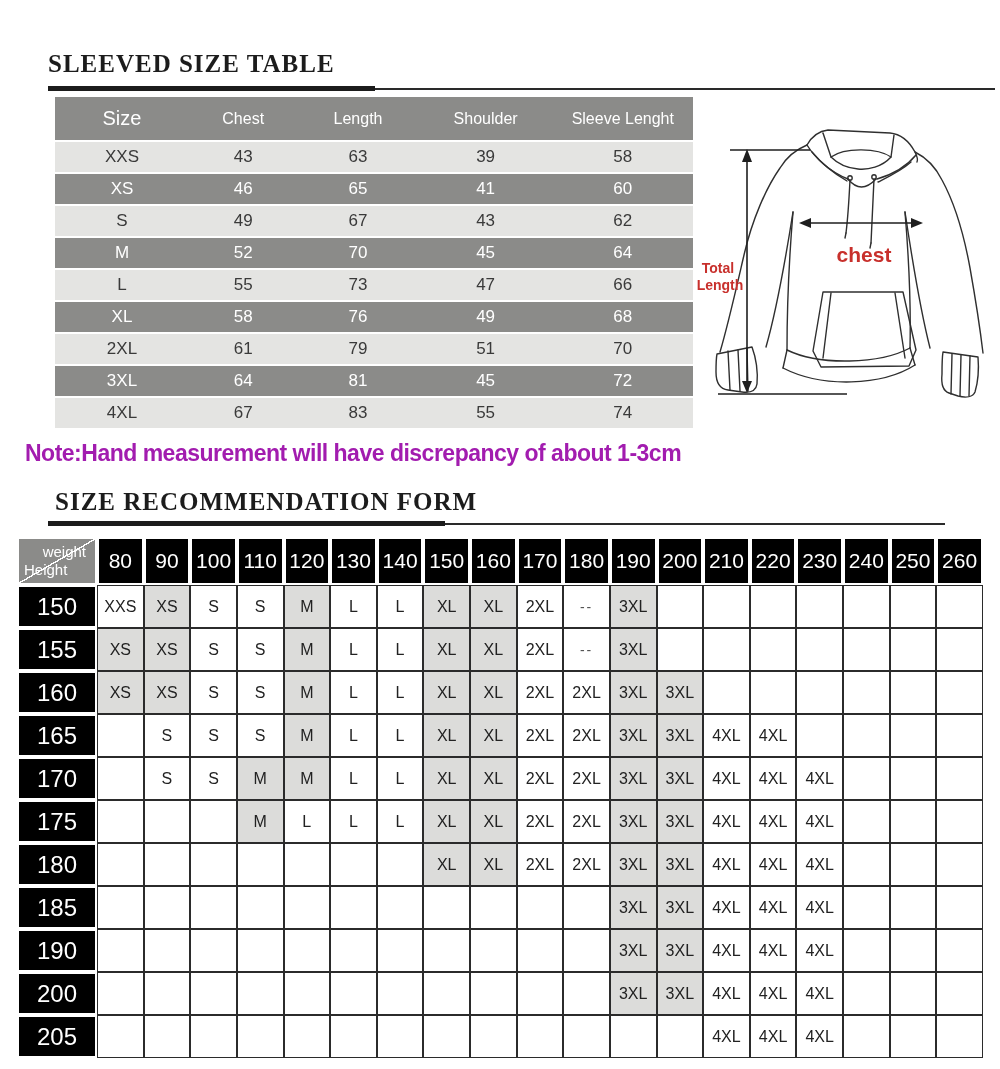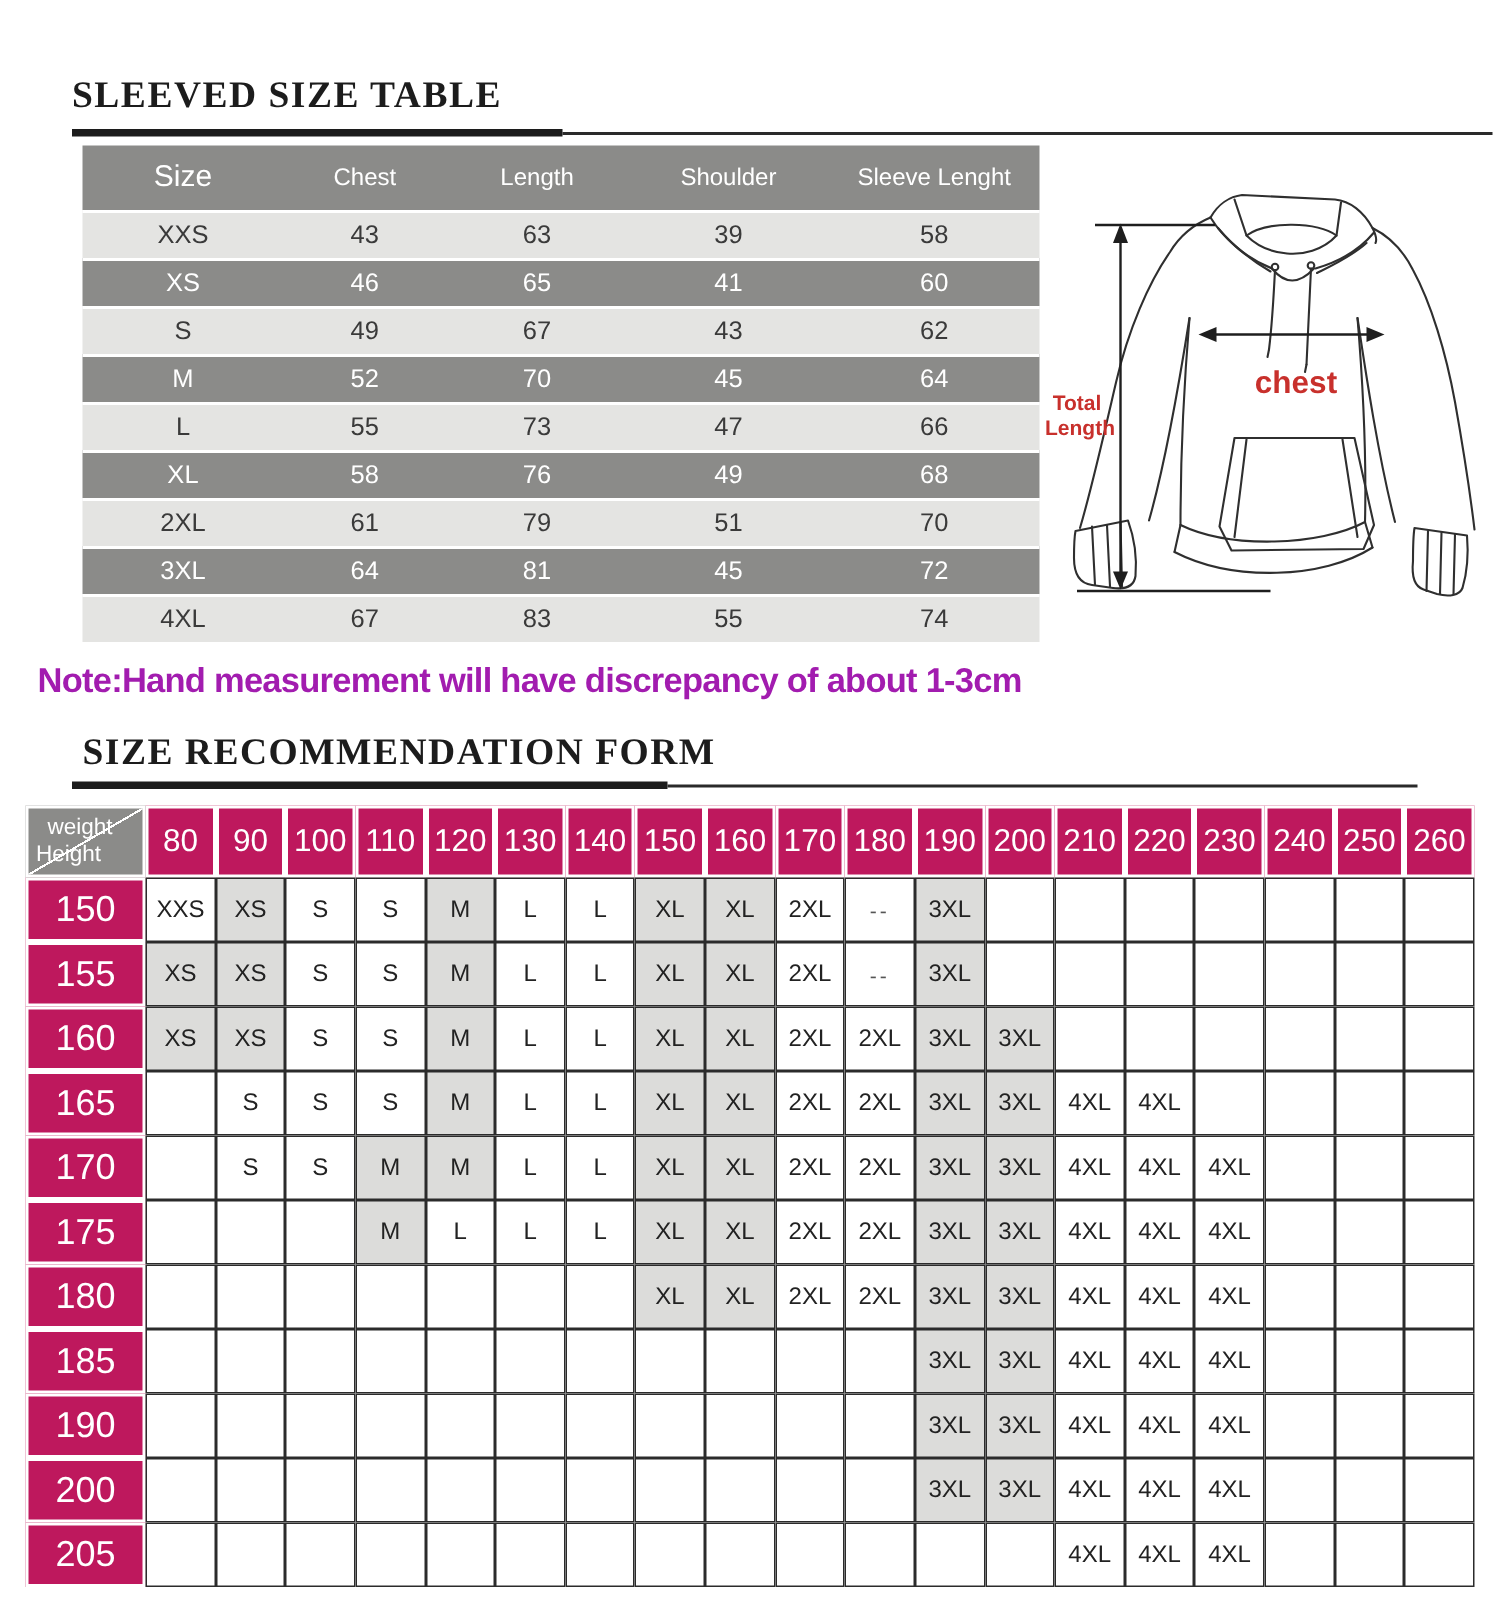--- a/index.html
+++ b/index.html
@@ -25,29 +25,29 @@
   .t1-cell.c0{width:21%;}.t1-cell.c1{width:17%;}.t1-cell.c2{width:19%;}
   .t1-cell.c3{width:21%;}.t1-cell.c4{width:22%;}
 
   
   #note{position:absolute;left:25px;top:440px;font-size:23px;font-weight:bold;
         letter-spacing:-0.5px;color:#a21caf;white-space:nowrap;}
 
   
   #grid{position:absolute;left:17px;top:537px;border-spacing:0;table-layout:fixed;width:966px;}
   #grid th,#grid td{box-sizing:border-box;padding:0;text-align:center;vertical-align:middle;overflow:hidden;}
-  #grid th{background:#be185d;color:#fff;border:2px solid #fff;font-weight:normal;}
+  #grid th{background:#000000;color:#fff;border:2px solid #fff;font-weight:normal;}
   #grid thead th{height:48px;font-size:21px;}
   #grid tbody th{height:43px;font-size:24px;}
   #grid td{height:43px;border:1px solid #2b2b2b;background:#fff;font-size:16px;color:#222;}
   #grid td.shaded{background:#dcdcda;}
   #grid td.dash{color:#555;letter-spacing:2px;font-size:14px;}
   #grid th.corner{position:relative;
      background:linear-gradient(to bottom right,rgba(0,0,0,0) 49.2%,#fff 49.2%,#fff 51%,rgba(0,0,0,0) 51%),#8b8b89;}
-  .corner-top{position:absolute;top:4px;right:20px;font-size:15px;color:#fff;}
+  .corner-top{position:absolute;top:4px;right:9px;font-size:15px;color:#fff;}
   .corner-bottom{position:absolute;bottom:5px;left:5px;font-size:15px;color:#fff;}
 
   
   #hoodie{position:absolute;left:690px;top:100px;width:310px;height:320px;}
   .red-label{fill:#c8302c;font-family:"Liberation Sans",sans-serif;font-weight:bold;}
 </style>
 </head>
 <body>
 
 <div id="page">

